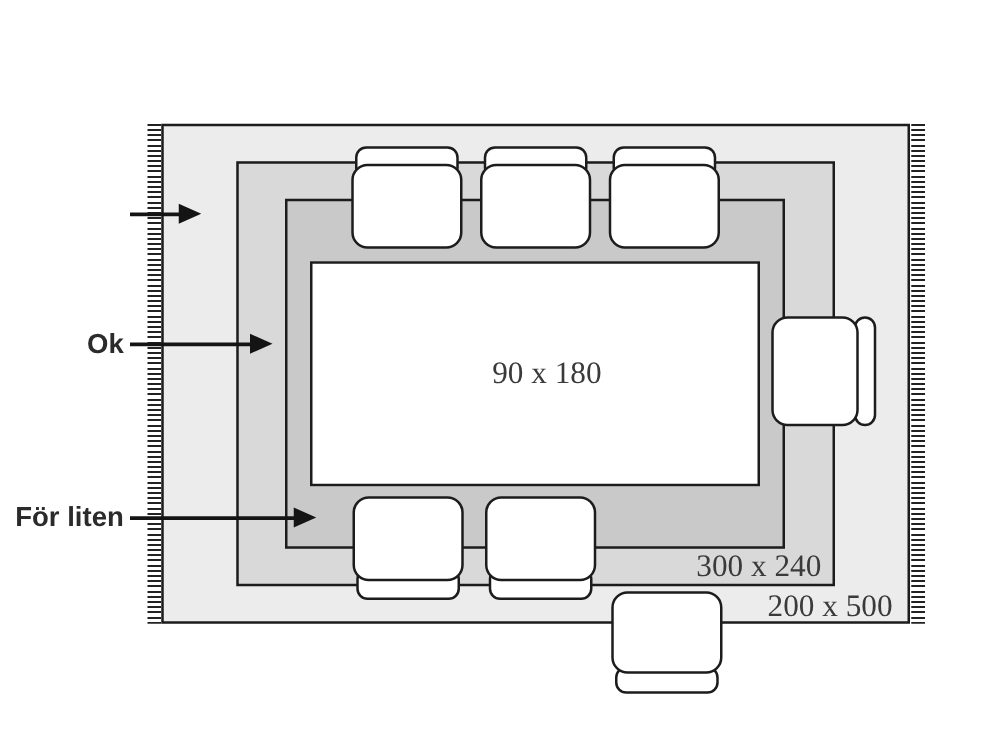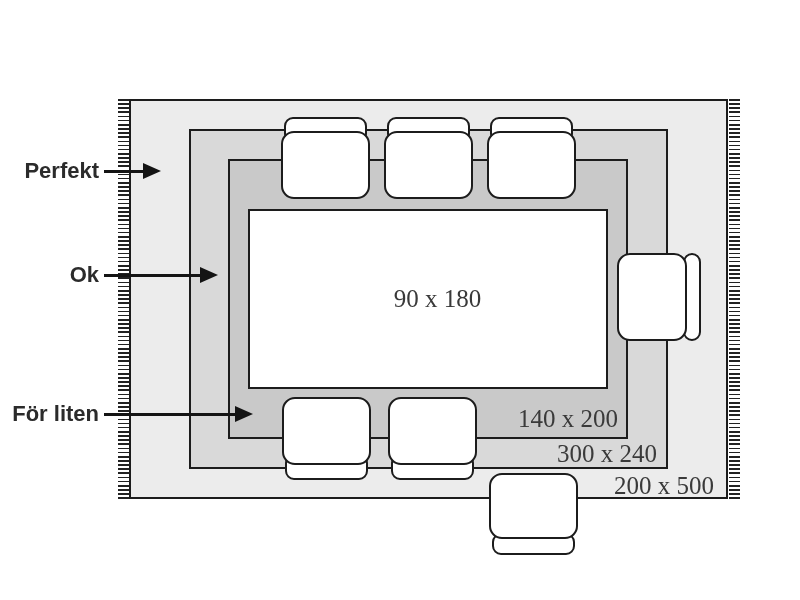--- a/index.html
+++ b/index.html
@@ -121,25 +121,23 @@
   <div class="chair" style="left:617px; top:253px; width:84px; height:88px;">
     <div class="part back" style="left:66px; top:0; width:18px; height:88px;"></div>
     <div class="part seat" style="left:0; top:0; width:70px; height:88px;"></div>
   </div>
 
   <div class="chair" style="left:489px; top:473px; width:89px; height:82px;">
     <div class="part back" style="left:3px; top:60px; width:83px; height:22px;"></div>
     <div class="part seat" style="left:0; top:0; width:89px; height:66px;"></div>
   </div>
 
-  <div class="size-label" style="right:182px; top:405px;">140 x 200</div>
   <div class="size-label" style="right:143px; top:440px;">300 x 240</div>
   <div class="size-label" style="right:86px;  top:472px;">200 x 500</div>
 
-  <div class="ann-label" style="top:157px;">Perfekt</div>
   <div class="arrow" style="left:104px; top:163px; width:57px;">
     <div class="shaft" style="width:40px;"></div>
     <div class="head" style="left:39px;"></div>
   </div>
 
   <div class="ann-label" style="top:261px;">Ok</div>
   <div class="arrow" style="left:104px; top:267px; width:114px;">
     <div class="shaft" style="width:97px;"></div>
     <div class="head" style="left:96px;"></div>
   </div>

